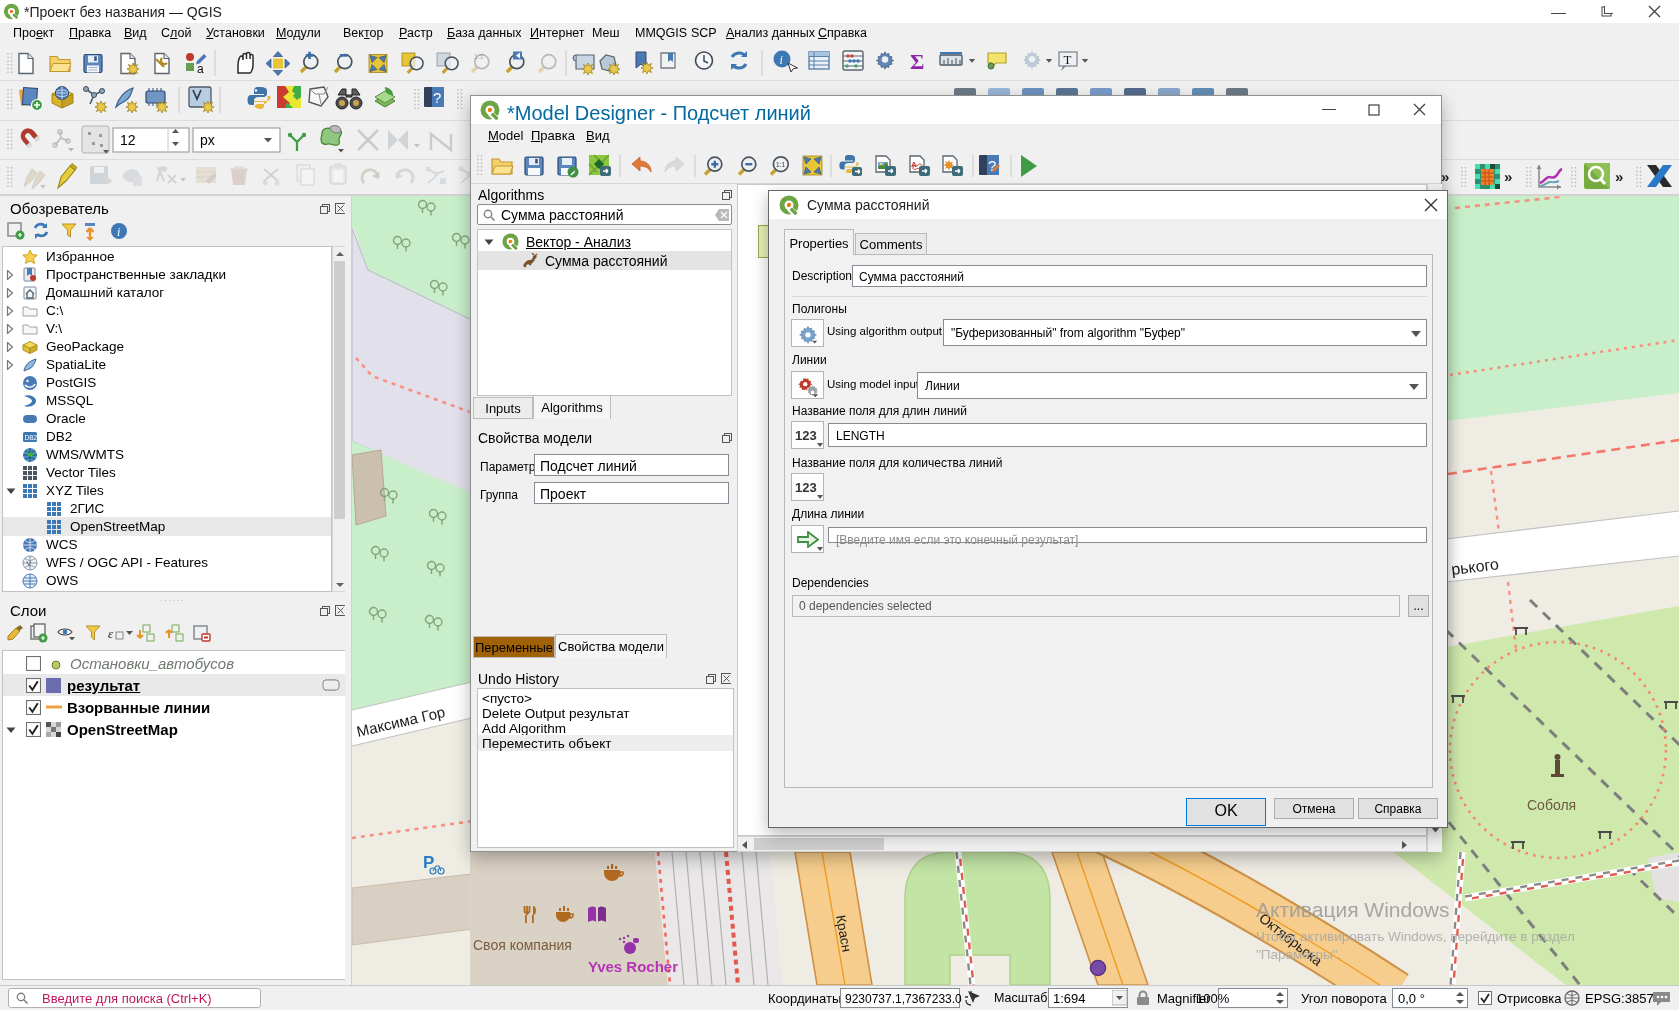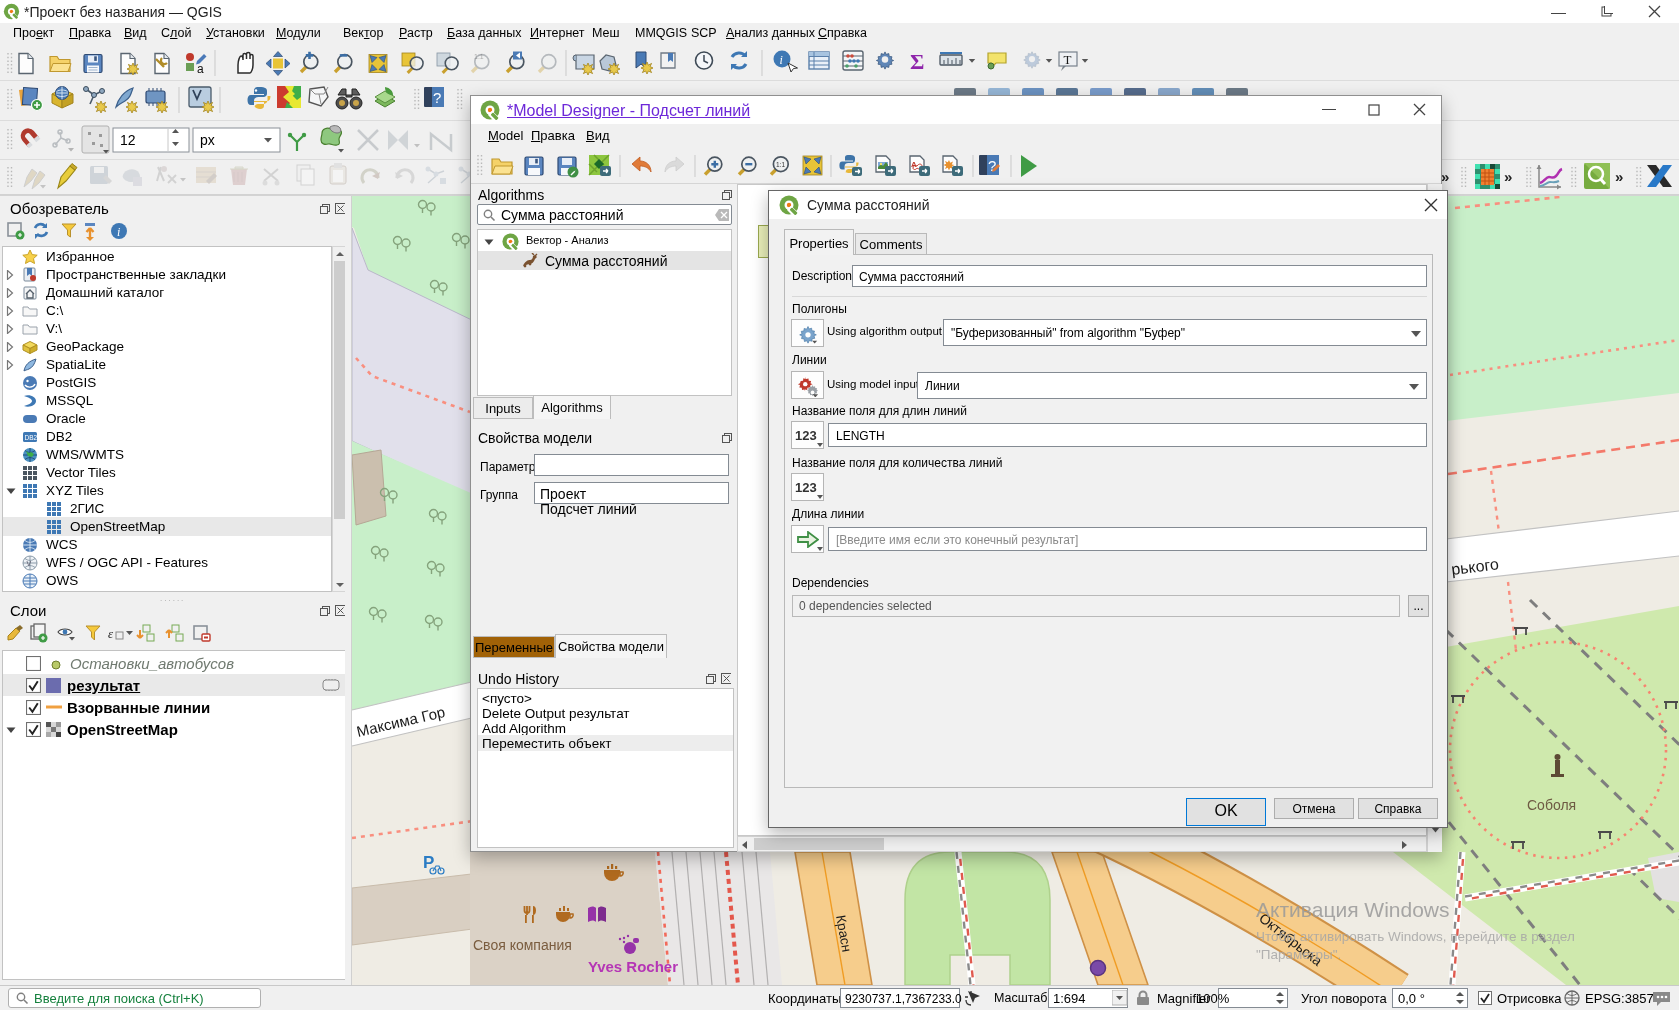--- a/index.html
+++ b/index.html
@@ -935,21 +935,21 @@
 <text x="1256" y="917" font-size="21" fill="#999999" fill-opacity="0.85">Активация Windows</text>
 <text x="1256" y="941" font-size="13.5" fill="#a6a6a6" fill-opacity="0.85">Чтобы активировать Windows, перейдите в раздел</text>
 <text x="1256" y="959" font-size="13.5" fill="#a6a6a6" fill-opacity="0.85">"Параметры".</text>
 </svg>
 <div class="abs" style="left:0;top:985px;width:1679px;height:25px;background:#f0f0f0;border-top:1px solid #c9c9c9;font-size:13px;">
 <div class="input" style="left:8px;top:2px;width:253px;height:20px;border:1px solid #b0b0b0;border-radius:3px;"></div>
 <svg class="abs" style="left:16px;top:6px" width="13" height="13">
         <circle cx="5" cy="5" r="3.7" fill="none" stroke="#808080" stroke-width="1.4"></circle>
         <line x1="8" y1="8" x2="11.5" y2="11.5" stroke="#808080" stroke-width="1.6"></line>
       </svg>
-<div class="tx" style="left:34px;top:5px;color:#15803d;">Введите для поиска (Ctrl+K)</div>
+<div class="tx" style="left:42px;top:5px;color:#be185d;">Введите для поиска (Ctrl+K)</div>
 <div class="tx" style="left:768px;top:5px;">Координаты</div>
 <div class="input" style="left:840px;top:2px;width:120px;height:20px;"></div>
 <div class="tx" style="left:845px;top:6px;font-size:12px;">9230737.1,7367233.0</div>
 <svg class="abs" style="left:964px;top:4px" width="17" height="17" viewBox="0 0 17 17">
         <path d="M4 1l5 12 2-5 5-2z" fill="#333"></path>
         <path d="M2 10c0 3 2 5 5 5" fill="none" stroke="#333" stroke-width="1.3"></path>
         <path d="M1 7h3M7 1v3" stroke="#333" stroke-width="1.3"></path>
       </svg>
 <div class="tx" style="left:994px;top:5px;font-size:12.5px;">Масштаб</div>
 <div class="input" style="left:1048px;top:2px;width:80px;height:20px;"></div>
@@ -995,21 +995,21 @@
 </div>
 <div class="win" style="left:470px;top:95px;width:972px;height:757px;">
  <div class="wtitle" style="height:28px;">
   <svg class="abs" style="left:9px;top:4px" width="20" height="20" viewBox="0 0 20 20">
           <circle cx="10" cy="10" r="9.5" fill="#6ea544"></circle>
           <circle cx="10" cy="10" r="4.5" fill="#fff"></circle>
           <circle cx="10" cy="10" r="2.2" fill="#ee7913"></circle>
           <rect x="11" y="11" width="9" height="6" rx="1" fill="#fff" transform="rotate(45 12 12)"></rect>
           <rect x="12.5" y="12.5" width="8" height="3.4" rx="1" fill="#6ea544" transform="rotate(45 13 13)"></rect>
         </svg>
-  <div class="tx" style="left:36px;top:6px;font-size:16px;color:#6d28d9;text-decoration:underline;">*Model Designer - Подсчет линий</div>
+  <div class="tx" style="left:36px;top:6px;font-size:20px;color:#0369a1;">*Model Designer - Подсчет линий</div>
   <div class="tx" style="left:851px;top:4px;font-size:14px;color:#444;">—</div>
   <svg class="abs" style="left:897px;top:8px" width="12" height="12">
           <rect x="1" y="1" width="10" height="10" fill="none" stroke="#444" stroke-width="1.2"></rect>
         </svg>
   <svg class="abs" style="left:942px;top:7px" width="13" height="13">
           <path d="M1,1 L12,12 M12,1 L1,12" stroke="#444" stroke-width="1.3"></path>
         </svg>
  </div>
  <div class="abs" style="left:0;top:28px;width:970px;height:24px;background:#f0f0f0;font-size:13px;color:#333;">
   <div class="tx" style="left:17px;top:4px;"><u>M</u>odel</div>
@@ -1138,42 +1138,42 @@
    <svg class="abs" style="left:6px;top:8px" width="10" height="8">
           <path d="M0.5 1.5h9L5 7z" fill="#444"></path>
         </svg>
    <svg class="abs" style="left:24px;top:3px" width="17" height="17" viewBox="0 0 20 20">
           <circle cx="10" cy="10" r="9.5" fill="#6ea544"></circle>
           <circle cx="10" cy="10" r="4.5" fill="#fff"></circle>
           <circle cx="10" cy="10" r="2.2" fill="#ee7913"></circle>
           <rect x="11" y="11" width="9" height="6" rx="1" fill="#fff" transform="rotate(45 12 12)"></rect>
           <rect x="12.5" y="12.5" width="8" height="3.4" rx="1" fill="#6ea544" transform="rotate(45 13 13)"></rect>
         </svg>
-   <div class="tx" style="left:48px;top:4px;font-size:11px;">Вектор - Анализ</div>
+   <div class="tx" style="left:48px;top:4px;font-size:14px;text-decoration:underline;">Вектор - Анализ</div>
    <div class="abs" style="left:0px;top:21px;width:253px;height:19px;background:#e4e4e4;"></div>
    <svg class="abs" style="left:43px;top:23px" width="18" height="15" viewBox="0 0 18 15">
           <path d="M2 13C4 8 7 7 9 7s3-2 3-4l2-1 2 2-2 2c-1 3-3 5-6 5z" fill="#7a5230"></path>
           <path d="M13 2l-2-2m3 3l2-2" stroke="#7a5230" stroke-width="1.4"></path>
           <circle cx="4" cy="13" r="1.4" fill="#7a5230"></circle>
           <circle cx="9" cy="11" r="1.4" fill="#7a5230"></circle>
         </svg>
    <div class="tx" style="left:67px;top:23px;font-size:14px;">Сумма расстояний</div>
  </div>
 
  <div class="abs" style="left:2px;top:301px;width:60px;height:22px;background:#ececec;border:1px solid #bcbcbc;font-size:13px;text-align:center;padding-top:3px;">Inputs</div>
  <div class="abs" style="left:62px;top:299px;width:78px;height:24px;background:#f5f5f5;border:1px solid #bcbcbc;border-bottom:none;font-size:13px;text-align:center;padding-top:4px;">Algorithms</div>
 
  <div class="tx" style="left:7px;top:334px;font-size:14px;">Свойства модели</div>
  <svg class="abs" style="left:250px;top:336px" width="12" height="12">
         <rect x="3.5" y="1.5" width="7" height="7" fill="none" stroke="#555"></rect>
         <rect x="1.5" y="3.5" width="7" height="7" fill="#f0f0f0" stroke="#555"></rect>
       </svg>
  <div class="tx" style="left:9px;top:364px;font-size:12px;">Параметр</div>
  <div class="input" style="left:63px;top:358px;width:195px;height:22px;">
-        <div class="tx" style="left:5px;top:3px;font-size:14px;margin-top:43px;">Подсчет линий</div>
+        <div class="tx" style="left:5px;top:3px;font-size:14px;">Подсчет линий</div>
       </div>
  <div class="tx" style="left:9px;top:392px;font-size:12px;">Группа</div>
  <div class="input" style="left:63px;top:386px;width:195px;height:22px;">
         <div class="tx" style="left:5px;top:3px;font-size:14px;">Проект</div>
       </div>
 
  <div class="abs" style="left:2px;top:540px;width:82px;height:22px;background:#a16207;border:1px solid #bcbcbc;font-size:13px;text-align:center;padding-top:3px;">Переменные</div>
  <div class="abs" style="left:84px;top:538px;width:112px;height:24px;background:#f5f5f5;border:1px solid #bcbcbc;border-bottom:none;font-size:13px;text-align:center;padding-top:4px;">Свойства модели</div>
 
  <div class="tx" style="left:7px;top:575px;font-size:14px;">Undo History</div>
@@ -1283,21 +1283,21 @@
  </div>
  <div class="tx" style="left:23px;top:316px;font-size:12px;">Длина линии</div>
  <div class="btn" style="left:22px;top:334px;width:33px;height:28px;background:#fdfdfd;border:1px solid #b5b5b5;">
    <svg class="abs" style="left:5px;top:5px" width="22" height="17" viewBox="0 0 22 17">
           <path d="M1 6h10V1l10 7.5L11 16v-5H1z" fill="#e8f2e0" stroke="#3f8f45" stroke-width="1.8"></path>
         </svg>
    <svg class="abs" style="left:24px;top:20px" width="8" height="6">
           <path d="M1 1h6L4 5z" fill="#555"></path>
         </svg>
  </div>
- <div class="input" style="left:59px;top:336px;width:599px;height:24px;">
+ <div class="input" style="left:59px;top:336px;width:599px;height:16px;">
         <div class="tx" style="left:7px;top:5px;font-size:12px;color:#8a8a8a;">[Введите имя если это конечный результат]</div>
       </div>
  <div class="tx" style="left:23px;top:385px;font-size:12px;">Dependencies</div>
  <div class="abs" style="left:23px;top:404px;width:608px;height:22px;background:#f1f1f1;border:1px solid #b9b9b9;">
         <div class="tx" style="left:6px;top:3px;font-size:12px;color:#555;">0 dependencies selected</div>
       </div>
  <div class="btn" style="left:639px;top:404px;width:21px;height:22px;font-size:12px;padding-top:3px;">...</div>
  <div class="btn" style="left:417px;top:607px;width:80px;height:28px;border:1px solid #0078d7;font-size:16px;padding-top:3px;">OK</div>
  <div class="btn" style="left:505px;top:607px;width:80px;height:21px;font-size:12px;padding-top:3px;">Отмена</div>
  <div class="btn" style="left:589px;top:607px;width:80px;height:21px;font-size:12px;padding-top:3px;">Справка</div>

